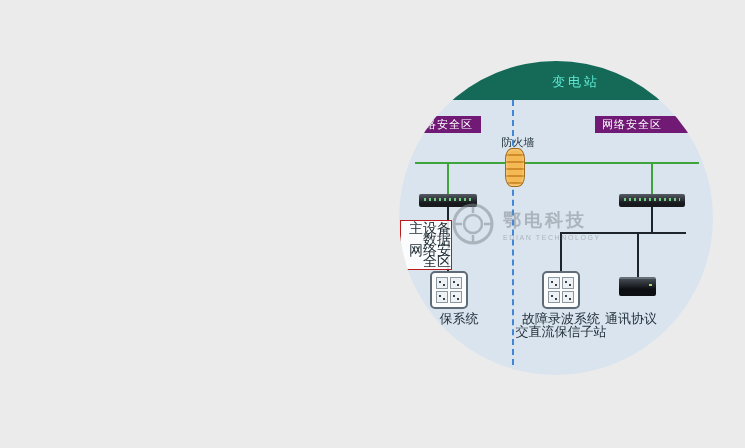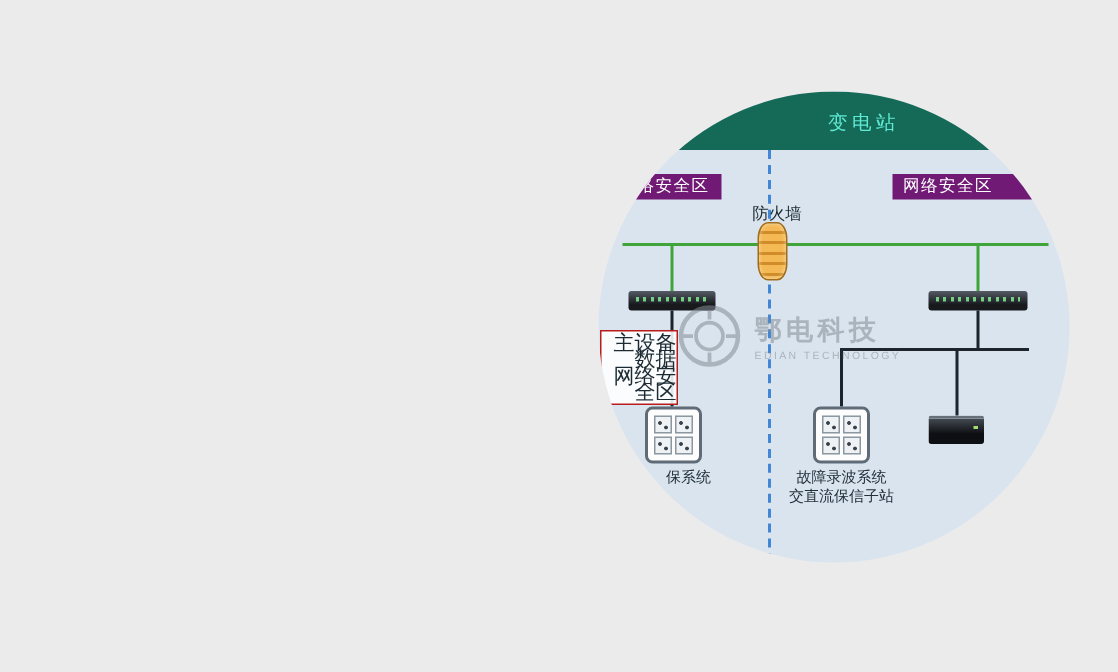--- a/index.html
+++ b/index.html
@@ -70,21 +70,21 @@
       radial-gradient(circle at 30% 40%, #39424b 1px, transparent 1.5px),
       radial-gradient(circle at 70% 70%, #39424b 1px, transparent 1.5px),
       #eef2f5;}
   .device-left{left:31px;}
   .device-center{left:143px;}
   
   .blackbox{position:absolute;left:220px;top:216px;width:37px;height:17px;z-index:3;
     background:linear-gradient(#454b53,#0d0f12 60%);border-radius:2px;border-top:2px solid #676f79;}
   .blackbox::after{content:"";position:absolute;right:4px;top:5px;width:3px;height:2px;background:#9fe070;}
   
-  .caption{position:absolute;font-size:10px;line-height:13px;color:#22303a;text-align:center;z-index:3;}
+  .caption{position:absolute;font-size:13px;line-height:13px;color:#22303a;text-align:center;z-index:3;}
   .cap-left{left:30px;top:251px;width:60px;}
   .cap-center{left:114px;top:251px;width:96px;}
   .cap-right{left:206px;top:251px;width:110px;text-align:left;}
   
   .watermark{position:absolute;left:52px;top:141px;display:flex;align-items:center;gap:8px;
     color:#868d94;opacity:.55;z-index:6;pointer-events:none;}
   .wm-text .cn{font-size:18px;font-weight:bold;letter-spacing:3px;white-space:nowrap;}
   .wm-text .en{font-size:7px;letter-spacing:1.6px;margin-top:2px;white-space:nowrap;}
 </style>
 </head>
@@ -145,20 +145,21 @@
   <div class="blackbox"></div>
 
   <div class="caption cap-left">
     <div>保系统</div>
   </div>
   <div class="caption cap-center">
     <div>故障录波系统</div>
     <div>交直流保信子站</div>
   </div>
   <div class="caption cap-right">
+    <div>通讯协议</div>
   </div>
 
   <div class="watermark">
     <svg width="44" height="44" viewBox="0 0 44 44">
       <circle cx="22" cy="22" r="19" fill="none" stroke="currentColor" stroke-width="3"></circle>
       <circle cx="22" cy="22" r="9" fill="none" stroke="currentColor" stroke-width="2.5"></circle>
       <path d="M22 3 v8 M22 33 v8 M3 22 h8 M33 22 h8" stroke="currentColor" stroke-width="2.5"></path>
     </svg>
     <div class="wm-text">
       <div class="cn">鄂电科技</div>

